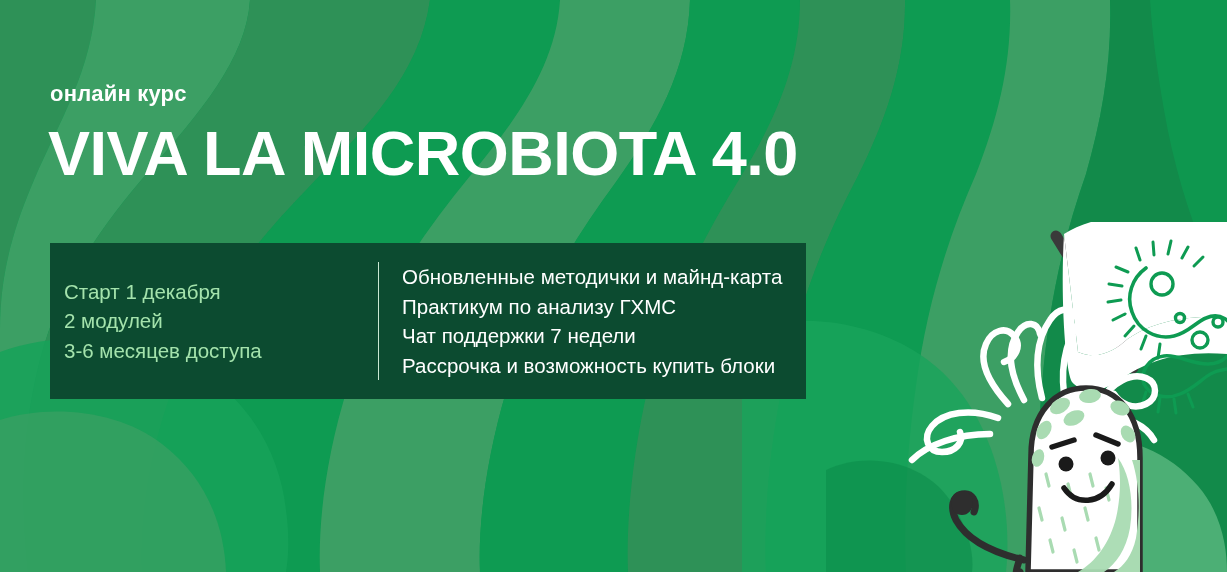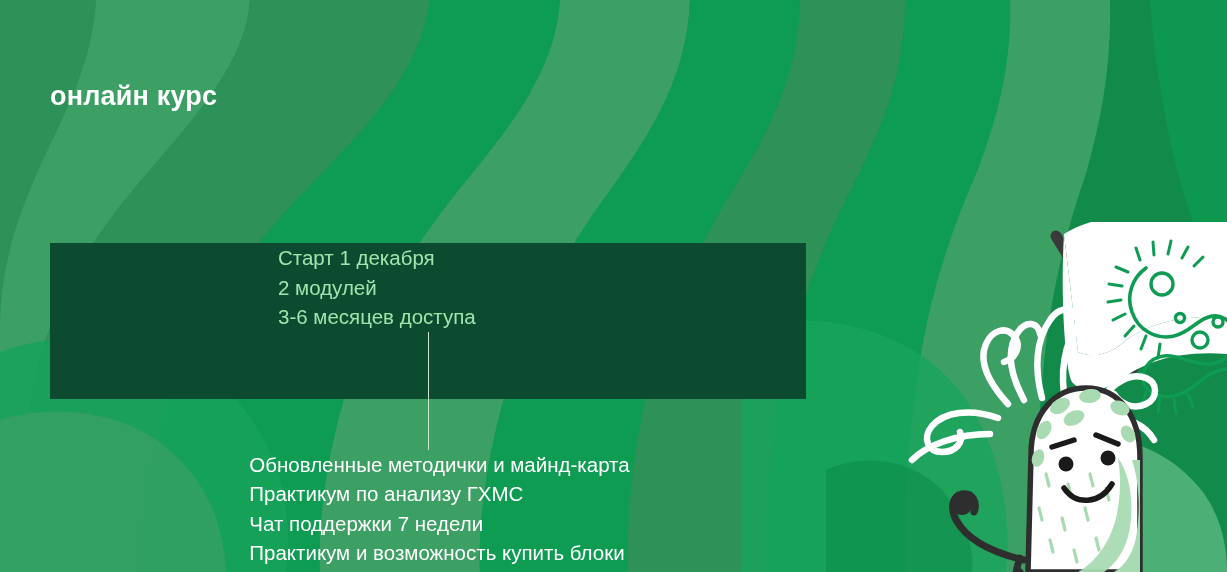--- a/index.html
+++ b/index.html
@@ -31,21 +31,21 @@
     display: block;
   }
   #content {
     position: absolute;
     inset: 0;
   }
   #kicker {
     position: absolute;
     left: 50px;
     top: 81px;
-    font-size: 27px;
+    font-size: 22px;
     font-weight: bold;
     color: #ffffff;
     letter-spacing: 0.2px;
   }
   #title {
     position: absolute;
     left: 48px;
     top: 122px;
     font-size: 63px;
     font-weight: bold;
@@ -56,21 +56,20 @@
   }
   #info-panel {
     position: absolute;
     left: 50px;
     top: 243px;
     width: 756px;
     height: 156px;
     background: #0C4B30;
     display: flex;
     align-items: center;
-    flex-direction: column;
   }
   .panel-col {
     box-sizing: border-box;
   }
   #col-left {
     width: 328px;
     padding-left: 14px;
   }
   #panel-divider {
     width: 1px;
@@ -240,32 +239,33 @@
       <line x1="224" y1="225" x2="246" y2="218" stroke="#1A1A1A" stroke-width="5.5" stroke-linecap="round"></line>
       <line x1="268" y1="213" x2="290" y2="222" stroke="#1A1A1A" stroke-width="5.5" stroke-linecap="round"></line>
       <circle cx="238" cy="242" r="7.5" fill="#1A1A1A"></circle>
       <circle cx="280" cy="236" r="7.5" fill="#1A1A1A"></circle>
       <path d="M236,266 C248,284 272,282 284,262" fill="none" stroke="#1A1A1A" stroke-width="5.5" stroke-linecap="round"></path>
     </g>
   </svg>
 
   <div id="content">
     <div id="kicker">онлайн курс</div>
+    <div id="title">VIVA LA MICROBIOTA 4.0</div>
 
     <div id="info-panel">
       <div class="panel-col" id="col-left">
         <div class="panel-line">Старт 1 декабря</div>
         <div class="panel-line">2 модулей</div>
         <div class="panel-line">3-6 месяцев доступа</div>
       </div>
 
       <div id="panel-divider"></div>
 
       <div class="panel-col" id="col-right">
         <div class="panel-line">Обновленные методички и майнд-карта</div>
         <div class="panel-line">Практикум по анализу ГХМС</div>
         <div class="panel-line">Чат поддержки 7 недели</div>
-        <div class="panel-line">Практикум и возможность купить блоки</div>
+        <div class="panel-line">Рассрочка и возможность купить блоки</div>
       </div>
     </div>
   </div>
 
 </div>
 
 </body></html>

